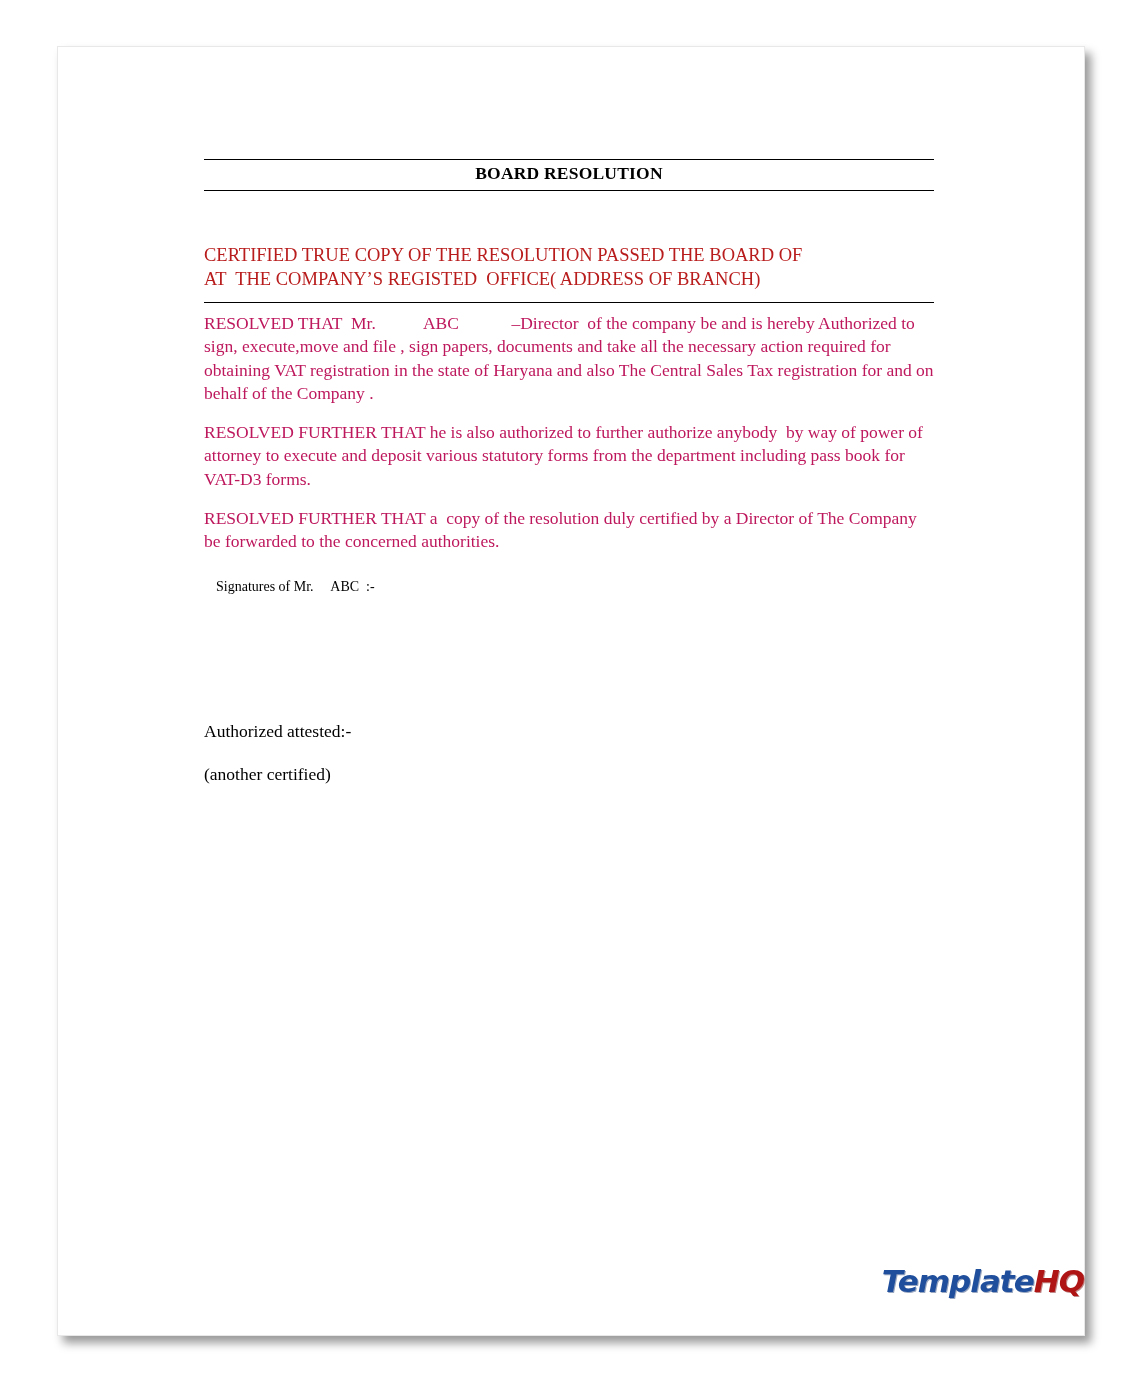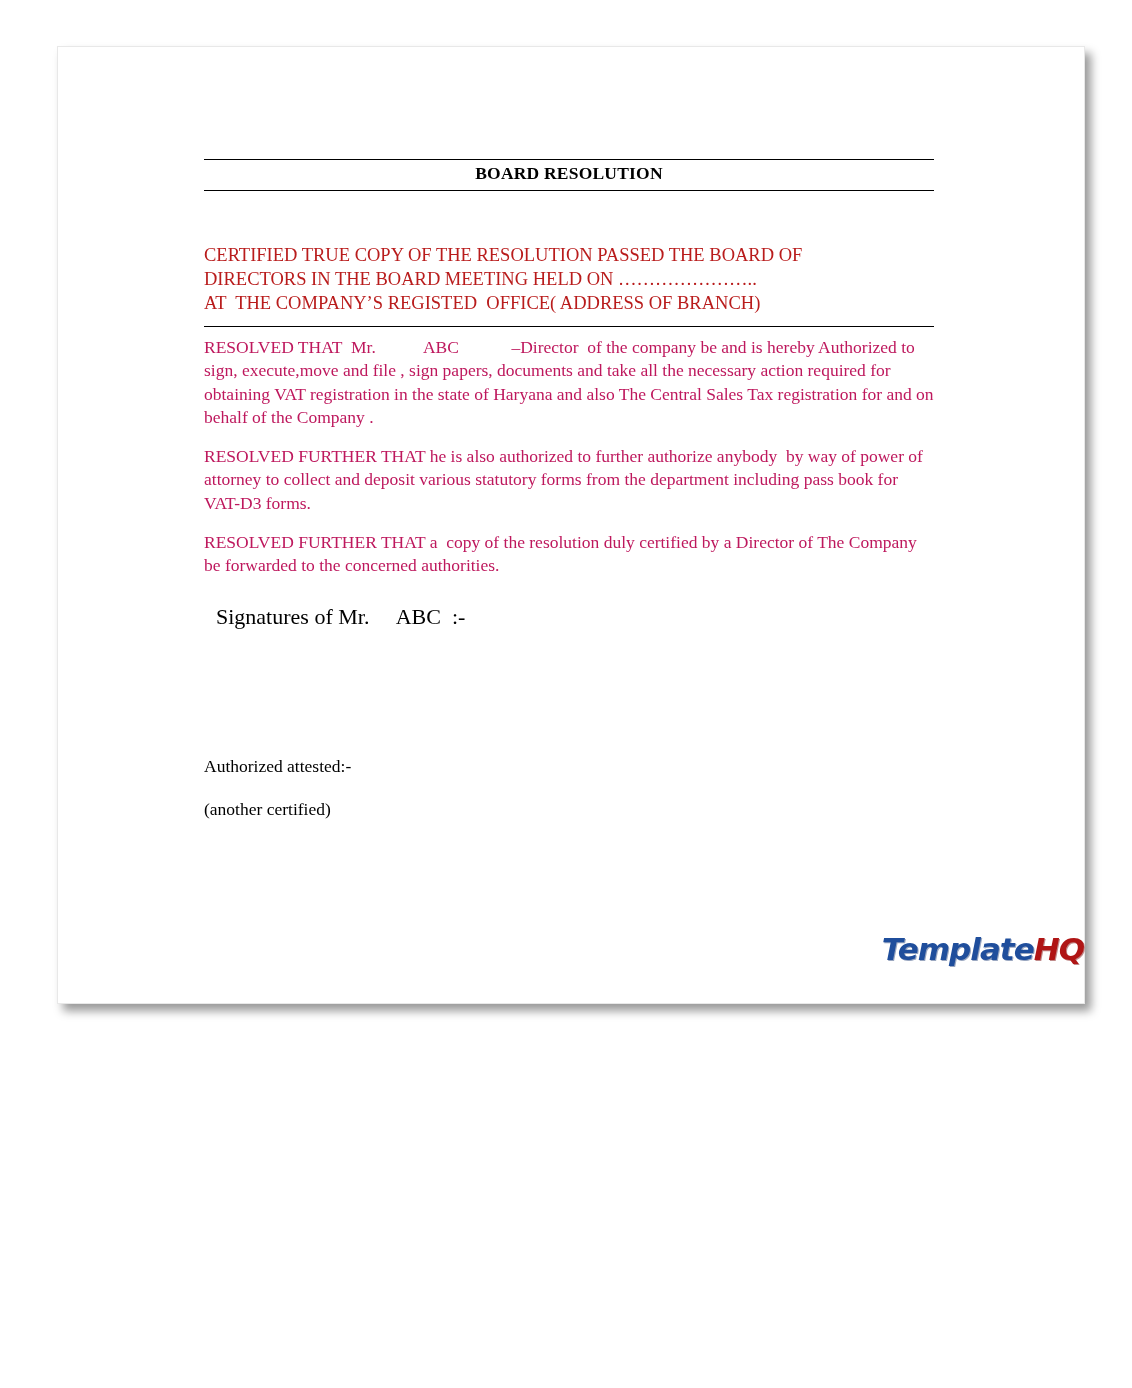--- a/index.html
+++ b/index.html
@@ -21,21 +21,21 @@
     width: 1132px;
     height: 1388px;
     background: #ffffff;
   }
 
   .sheet {
     position: absolute;
     left: 57px;
     top: 46px;
     width: 1028px;
-    height: 958px;
+    height: 1290px;
     background: #ffffff;
     box-shadow: 6px 7px 9px rgba(0,0,0,0.40);
     border: 1px solid #e8e8e8;
     box-sizing: border-box;
   }
 
   .doc-body {
     position: absolute;
     left: 146px;
     top: 112px;
@@ -71,21 +71,21 @@
     font-size: 17.5px;
     line-height: 1.33;
     color: #be185d;
     white-space: pre-wrap;
   }
   .para.first { margin-top: 9px; }
 
   .sig-line {
     margin-top: 26px;
     margin-left: 12px;
-    font-size: 22px;
+    font-size: 14px;
     color: #000;
     white-space: pre-wrap;
   }
 
   .attested {
     margin-top: 126px;
     font-size: 17.5px;
     color: #000;
   }
 
@@ -117,26 +117,25 @@
   <div class="sheet">
 
     <div class="doc-body">
 
       <div class="title-block">
         <div class="title-text">BOARD RESOLUTION</div>
       </div>
 
       <div class="intro-block">
         <div class="intro-line">CERTIFIED TRUE COPY OF THE RESOLUTION PASSED THE BOARD OF</div>
-        <div class="intro-line">DIRECTORS IN THE BOARD MEETING HELD ON …………………..</div>
         <div class="intro-line">AT  THE COMPANY’S REGISTED  OFFICE( ADDRESS OF BRANCH)</div>
       </div>
 
       <div class="para first">RESOLVED THAT  Mr.           ABC            –Director  of the company be and is hereby Authorized to sign, execute,move and file , sign papers, documents and take all the necessary action required for obtaining VAT registration in the state of Haryana and also The Central Sales Tax registration for and on behalf of the Company .</div>
-      <div class="para">RESOLVED FURTHER THAT he is also authorized to further authorize anybody  by way of power of attorney to collect and deposit various statutory forms from the department including pass book for VAT-D3 forms.</div>
+      <div class="para">RESOLVED FURTHER THAT he is also authorized to further authorize anybody  by way of power of attorney to execute and deposit various statutory forms from the department including pass book for VAT-D3 forms.</div>
       <div class="para">RESOLVED FURTHER THAT a  copy of the resolution duly certified by a Director of The Company be forwarded to the concerned authorities.</div>
 
       <div class="sig-line">Signatures of Mr.     ABC  :-</div>
 
       <div class="attested">Authorized attested:-</div>
 
       <div class="another-director">(another certified)</div>
 
     </div>
 

